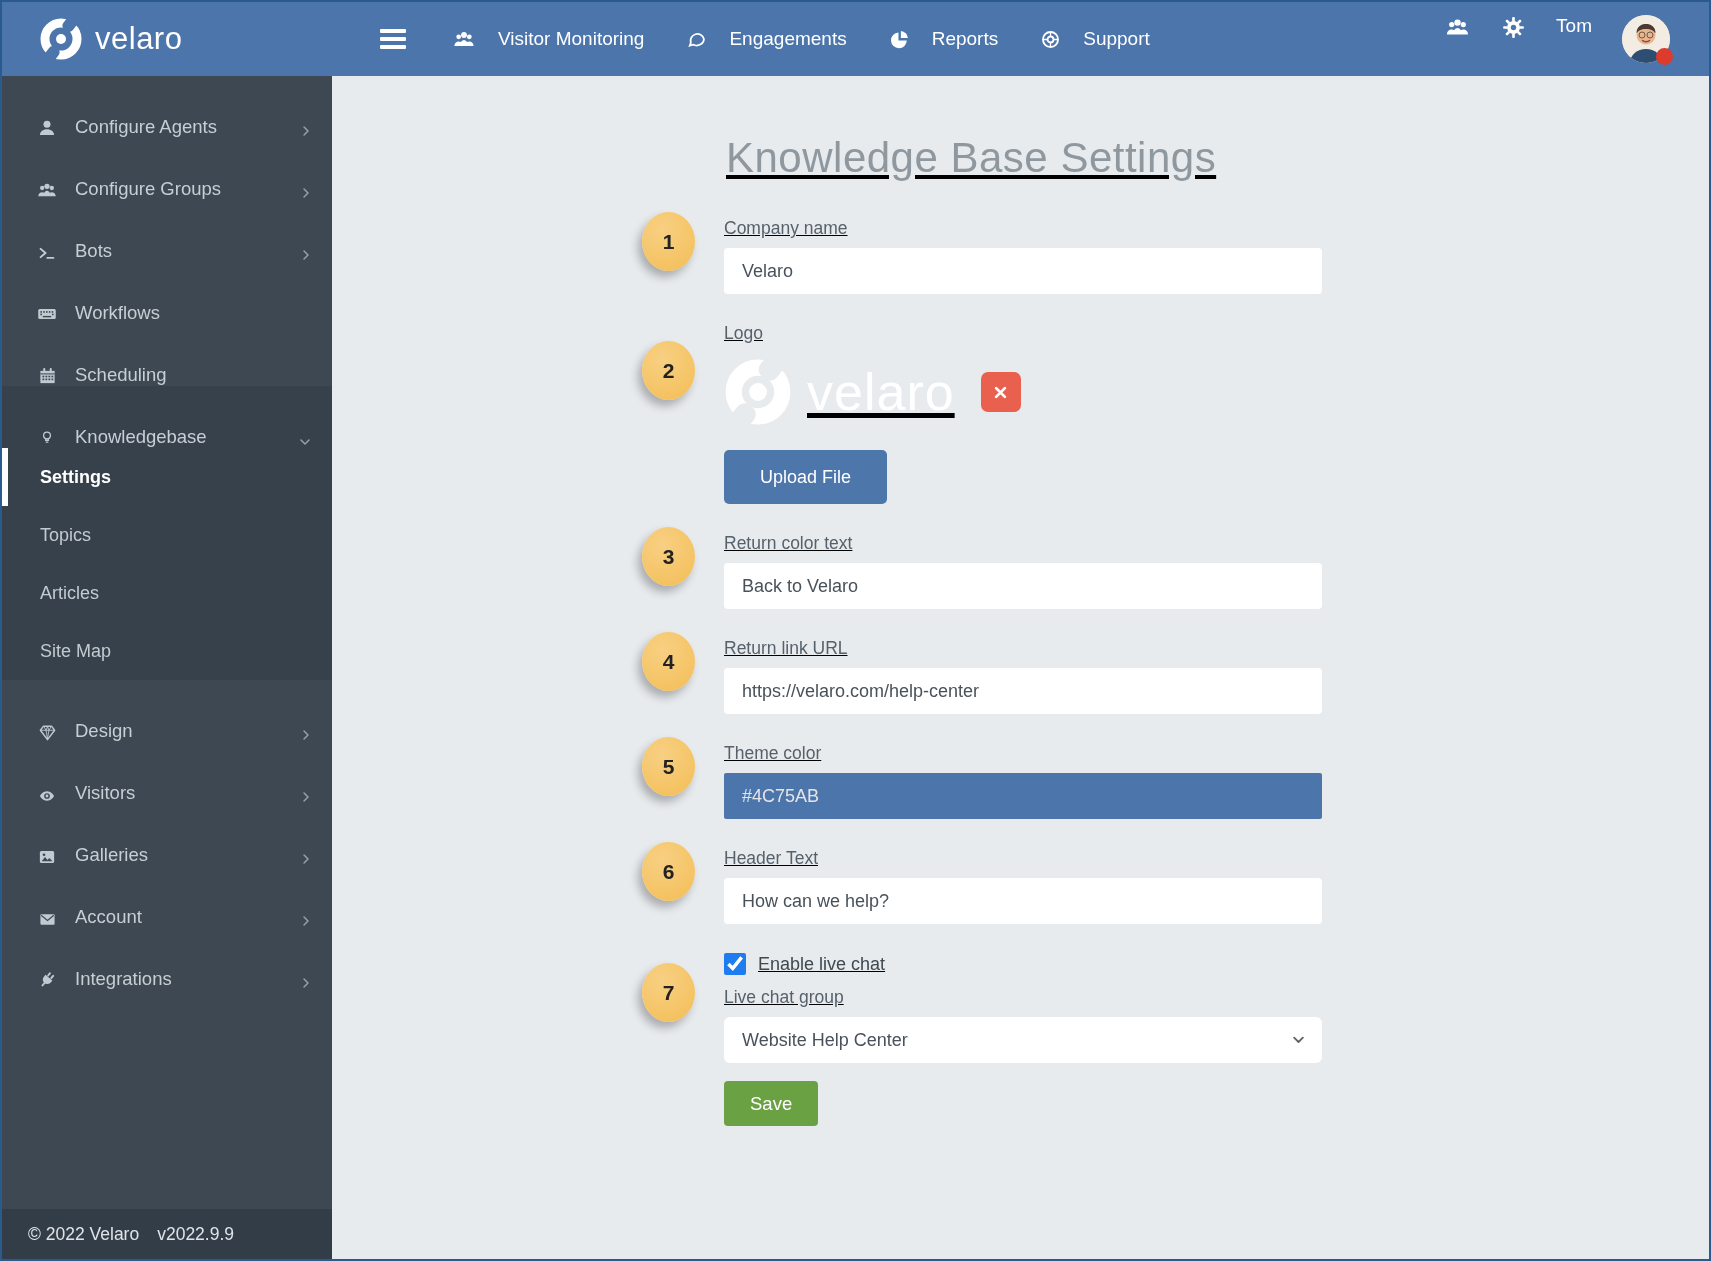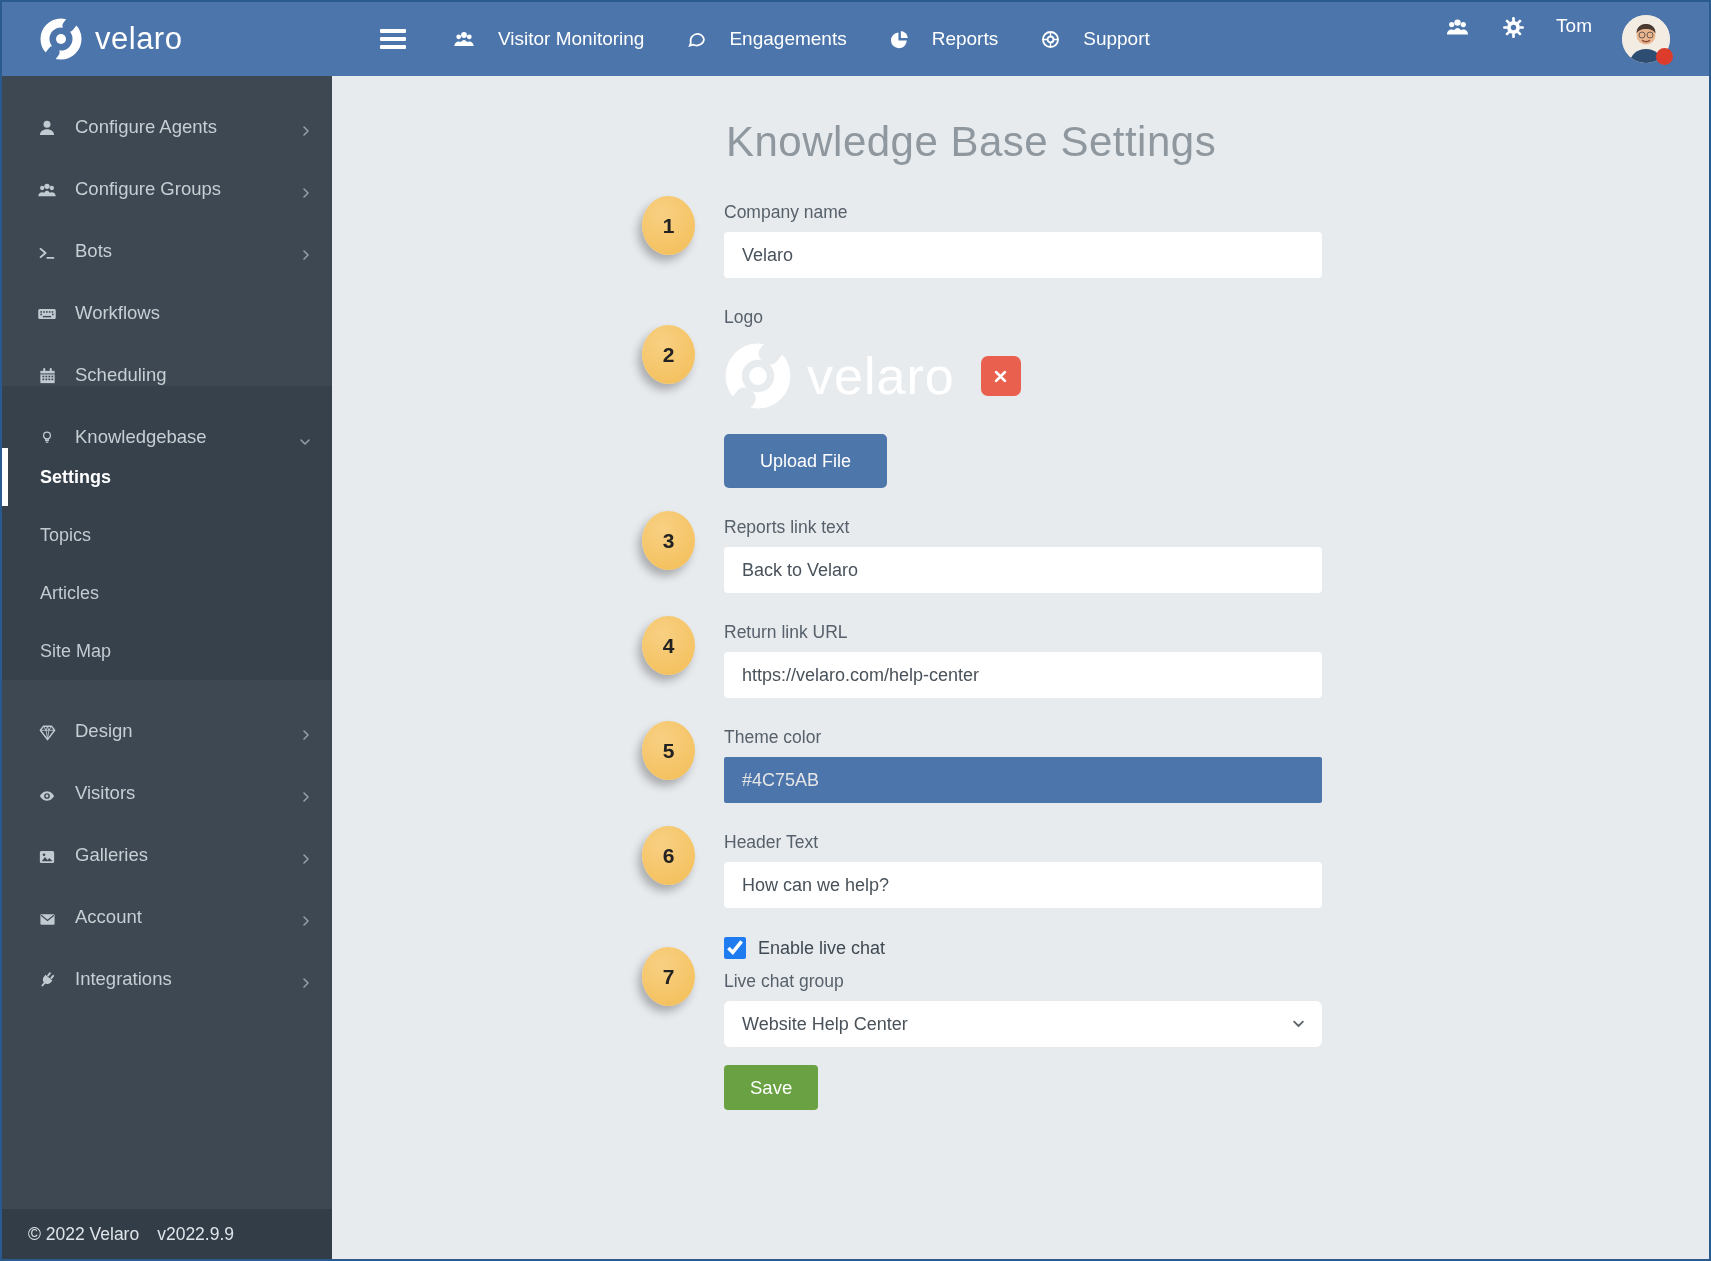--- a/index.html
+++ b/index.html
@@ -32,21 +32,21 @@
   .side-item .lbl{flex:1;}
   .side-item .chev{display:flex;align-items:center;}
   .kb-section{background:#37414C;}
   .sub-item{height:58px;display:flex;align-items:center;padding-left:38px;font-size:18px;cursor:pointer;position:relative;color:#C3CAD0;}
   .sub-item.active{font-weight:bold;color:#FFFFFF;}
   .sub-item.active::before{content:"";position:absolute;left:0;top:0;width:6px;height:100%;background:#FFFFFF;}
   .side-footer{height:50px;flex:0 0 50px;background:#333D47;display:flex;align-items:center;gap:18px;padding-left:26px;font-size:17.5px;color:#DFE4E9;}
 
   
   .main{flex:1;overflow:hidden;background:#E8EBEE;position:relative;}
-  .content{width:598px;margin-left:392px;margin-top:42px;}
+  .content{width:598px;margin-left:392px;margin-top:58px;text-decoration:underline;}
   .page-title{font-size:42px;font-weight:300;color:#8F989F;margin:0 0 36px 2px;letter-spacing:.5px;}
   .group{position:relative;margin-bottom:29px;}
   .group .f-label{display:block;font-size:17.5px;color:#57616B;margin-bottom:9px;}
   .tb{width:100%;height:46px;box-sizing:border-box;background:#fff;border:none;border-radius:4px;padding:0 18px;font-size:18px;color:#49525A;font-family:inherit;outline:none;}
   .tb.theme{background:#4C75AB;color:#e5e5e5;border-radius:2px;}
   .badge{position:absolute;left:-82px;top:-6px;width:53px;height:59px;border-radius:50%;background:radial-gradient(circle at 38% 30%,#F8D083,#F3BD55);box-shadow:-4px 6px 9px rgba(45,45,45,.33);display:flex;align-items:center;justify-content:center;font-size:21px;font-weight:bold;color:#222;}
   .badge.b2{top:18px;}
   .badge.b7{top:10px;}
 
   .logo-row{display:flex;align-items:center;gap:26px;margin-top:14px;}
@@ -413,21 +413,21 @@
                   </svg>
               </span>
             </button>
           </div>
           <button class="upload-btn">Upload File</button>
         </div>
 
         
         <div class="group">
           <div class="badge">3</div>
-          <span class="f-label">Reports link text</span>
+          <span class="f-label">Return color text</span>
           <input class="tb" type="text" value="Back to Velaro" style="">
         </div>
 
         
         <div class="group">
           <div class="badge">4</div>
           <span class="f-label">Return link URL</span>
           <input class="tb" type="text" value="https://velaro.com/help-center" style="">
         </div>
 

